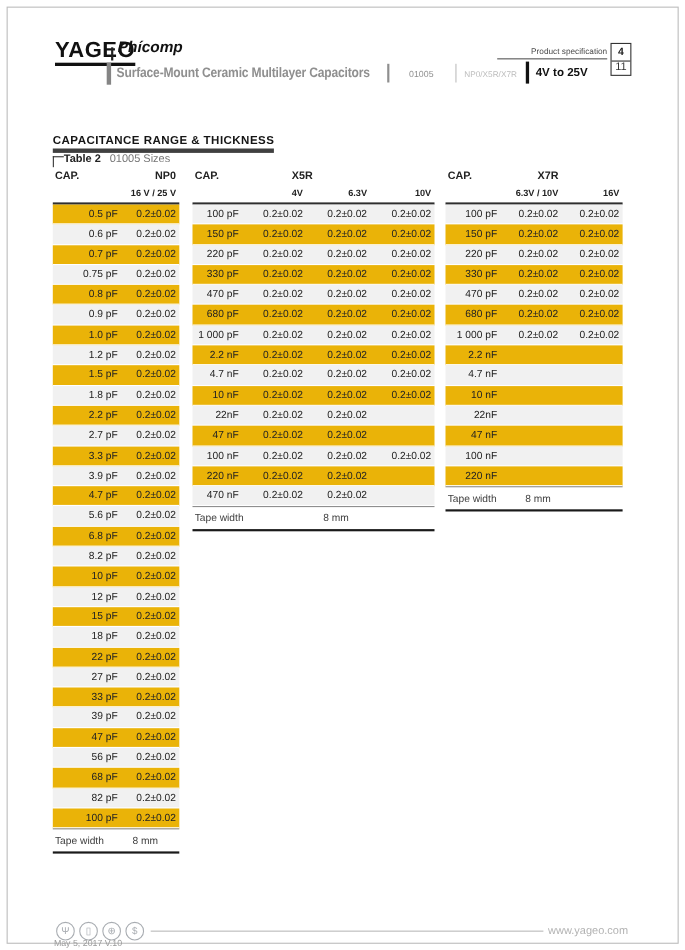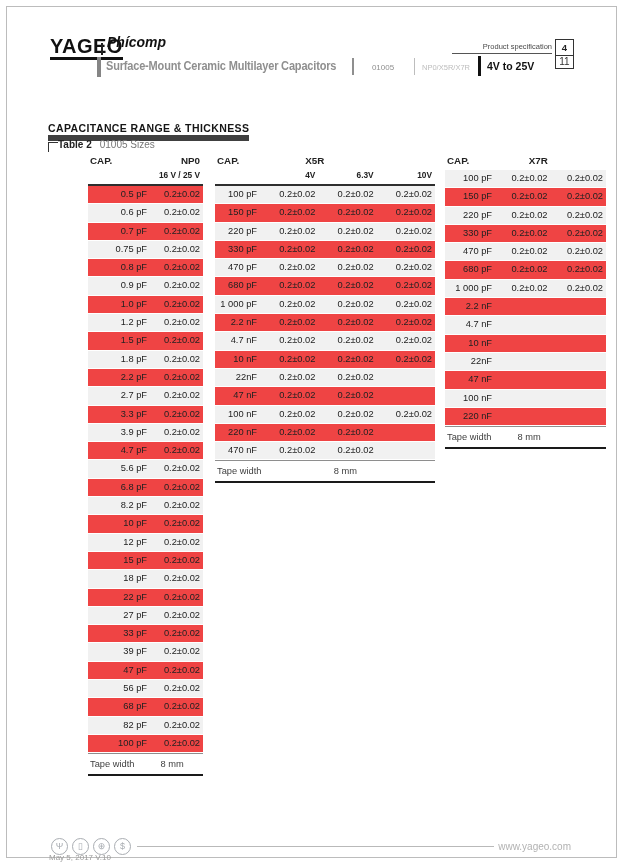--- a/index.html
+++ b/index.html
@@ -25,42 +25,42 @@
              transform:scaleX(.88);transform-origin:left;letter-spacing:-.2px;}
   .sep1{left:352px;top:58px;width:2px;height:17px;background:#8f8f8f;}
   .size-code{left:358px;top:63px;width:50px;text-align:center;font-size:8px;color:#8f8f8f;}
   .sep2{left:414px;top:58px;width:1px;height:17px;background:#bdbdbd;}
   .dielectrics{left:417px;top:63px;width:58px;text-align:center;font-size:7.5px;color:#bdbdbd;}
   .sep3{left:478px;top:56px;width:3px;height:20px;background:#111;}
   .vrange{left:487px;top:60px;font-size:10.5px;font-weight:bold;color:#111;}
 
   
   .sec-head{left:48px;top:122px;font-size:10.5px;font-weight:bold;color:#151515;letter-spacing:.4px;
-            border-bottom:6px solid #404040;padding-bottom:1px;}
+            border-bottom:4px solid #404040;padding-bottom:1px;}
   .tbl-label{left:48px;top:139px;font-size:10px;display:flex;align-items:flex-start;}
   .corner{display:inline-block;width:9px;height:9px;border-left:1px solid #333;border-top:1px solid #333;margin-top:3px;}
   .tbl-label b{color:#222;margin-right:8px;}
   .tbl-label .cap{color:#777;font-weight:normal;}
 
   
-  .table{position:absolute;top:155px;font-size:9.3px;margin-left:40px;}
+  .table{position:absolute;top:155px;font-size:9.3px;}
   .t-head{position:relative;height:15px;font-size:9.8px;font-weight:bold;color:#222;display:flex;}
   .t-head .caph{padding-left:2px;}
   .t-head .tname{position:absolute;}
   .np0 .t-head .tname{right:3px;}
   .x5r .t-head .tname{left:41%;}
   .x7r .t-head .tname{left:52%;}
   .grid{display:grid;}
   .np0 .grid{grid-template-columns:62px 1fr;}
   .x5r .grid{grid-template-columns:45px 1fr 1fr 1fr;}
   .x7r .grid{grid-template-columns:50px 1fr 1fr;}
   .t-sub{height:14px;border-bottom:2px solid #2e2e2e;font-size:8.3px;font-weight:bold;color:#222;}
   .cell{text-align:right;padding-right:3px;white-space:nowrap;}
   .trow{height:18.3px;line-height:17.5px;box-sizing:border-box;border-bottom:1px solid #fff;}
-  .trow.dark{background:#ef4444;}
+  .trow.dark{background:#eab308;}
   .trow.light{background:#f1f1f1;}
   .trow .cap{padding-right:3px;}
   .t-foot{position:relative;height:20px;line-height:20px;border-top:1px solid #8e8e8e;border-bottom:2px solid #1a1a1a;
           color:#3f3f3f;font-size:9.3px;}
   .t-foot .flabel{padding-left:2px;}
   .t-foot .fval{position:absolute;top:0;}
   .np0 .t-foot .fval{left:63%;}
   .x5r .t-foot .fval{left:54%;}
   .x7r .t-foot .fval{left:45%;}
   .np0{left:48px;width:115px;}
@@ -353,20 +353,25 @@
     <span class="flabel">Tape width</span>
     <span class="fval">8 mm</span>
   </div>
 </div>
 
 <div class="table x7r">
   <div class="t-head">
     <span class="caph">CAP.</span>
     <span class="tname">X7R</span>
   </div>
+  <div class="t-sub grid">
+      <span class="cell"></span>
+      <span class="cell">6.3V / 10V</span>
+      <span class="cell">16V</span>
+    </div>
   <div class="t-body">
       <div class="trow grid light">
         <span class="cell cap">100 pF</span>
         <span class="cell val">0.2±0.02</span>
         <span class="cell val">0.2±0.02</span>
       </div>
       <div class="trow grid dark">
         <span class="cell cap">150 pF</span>
         <span class="cell val">0.2±0.02</span>
         <span class="cell val">0.2±0.02</span>

